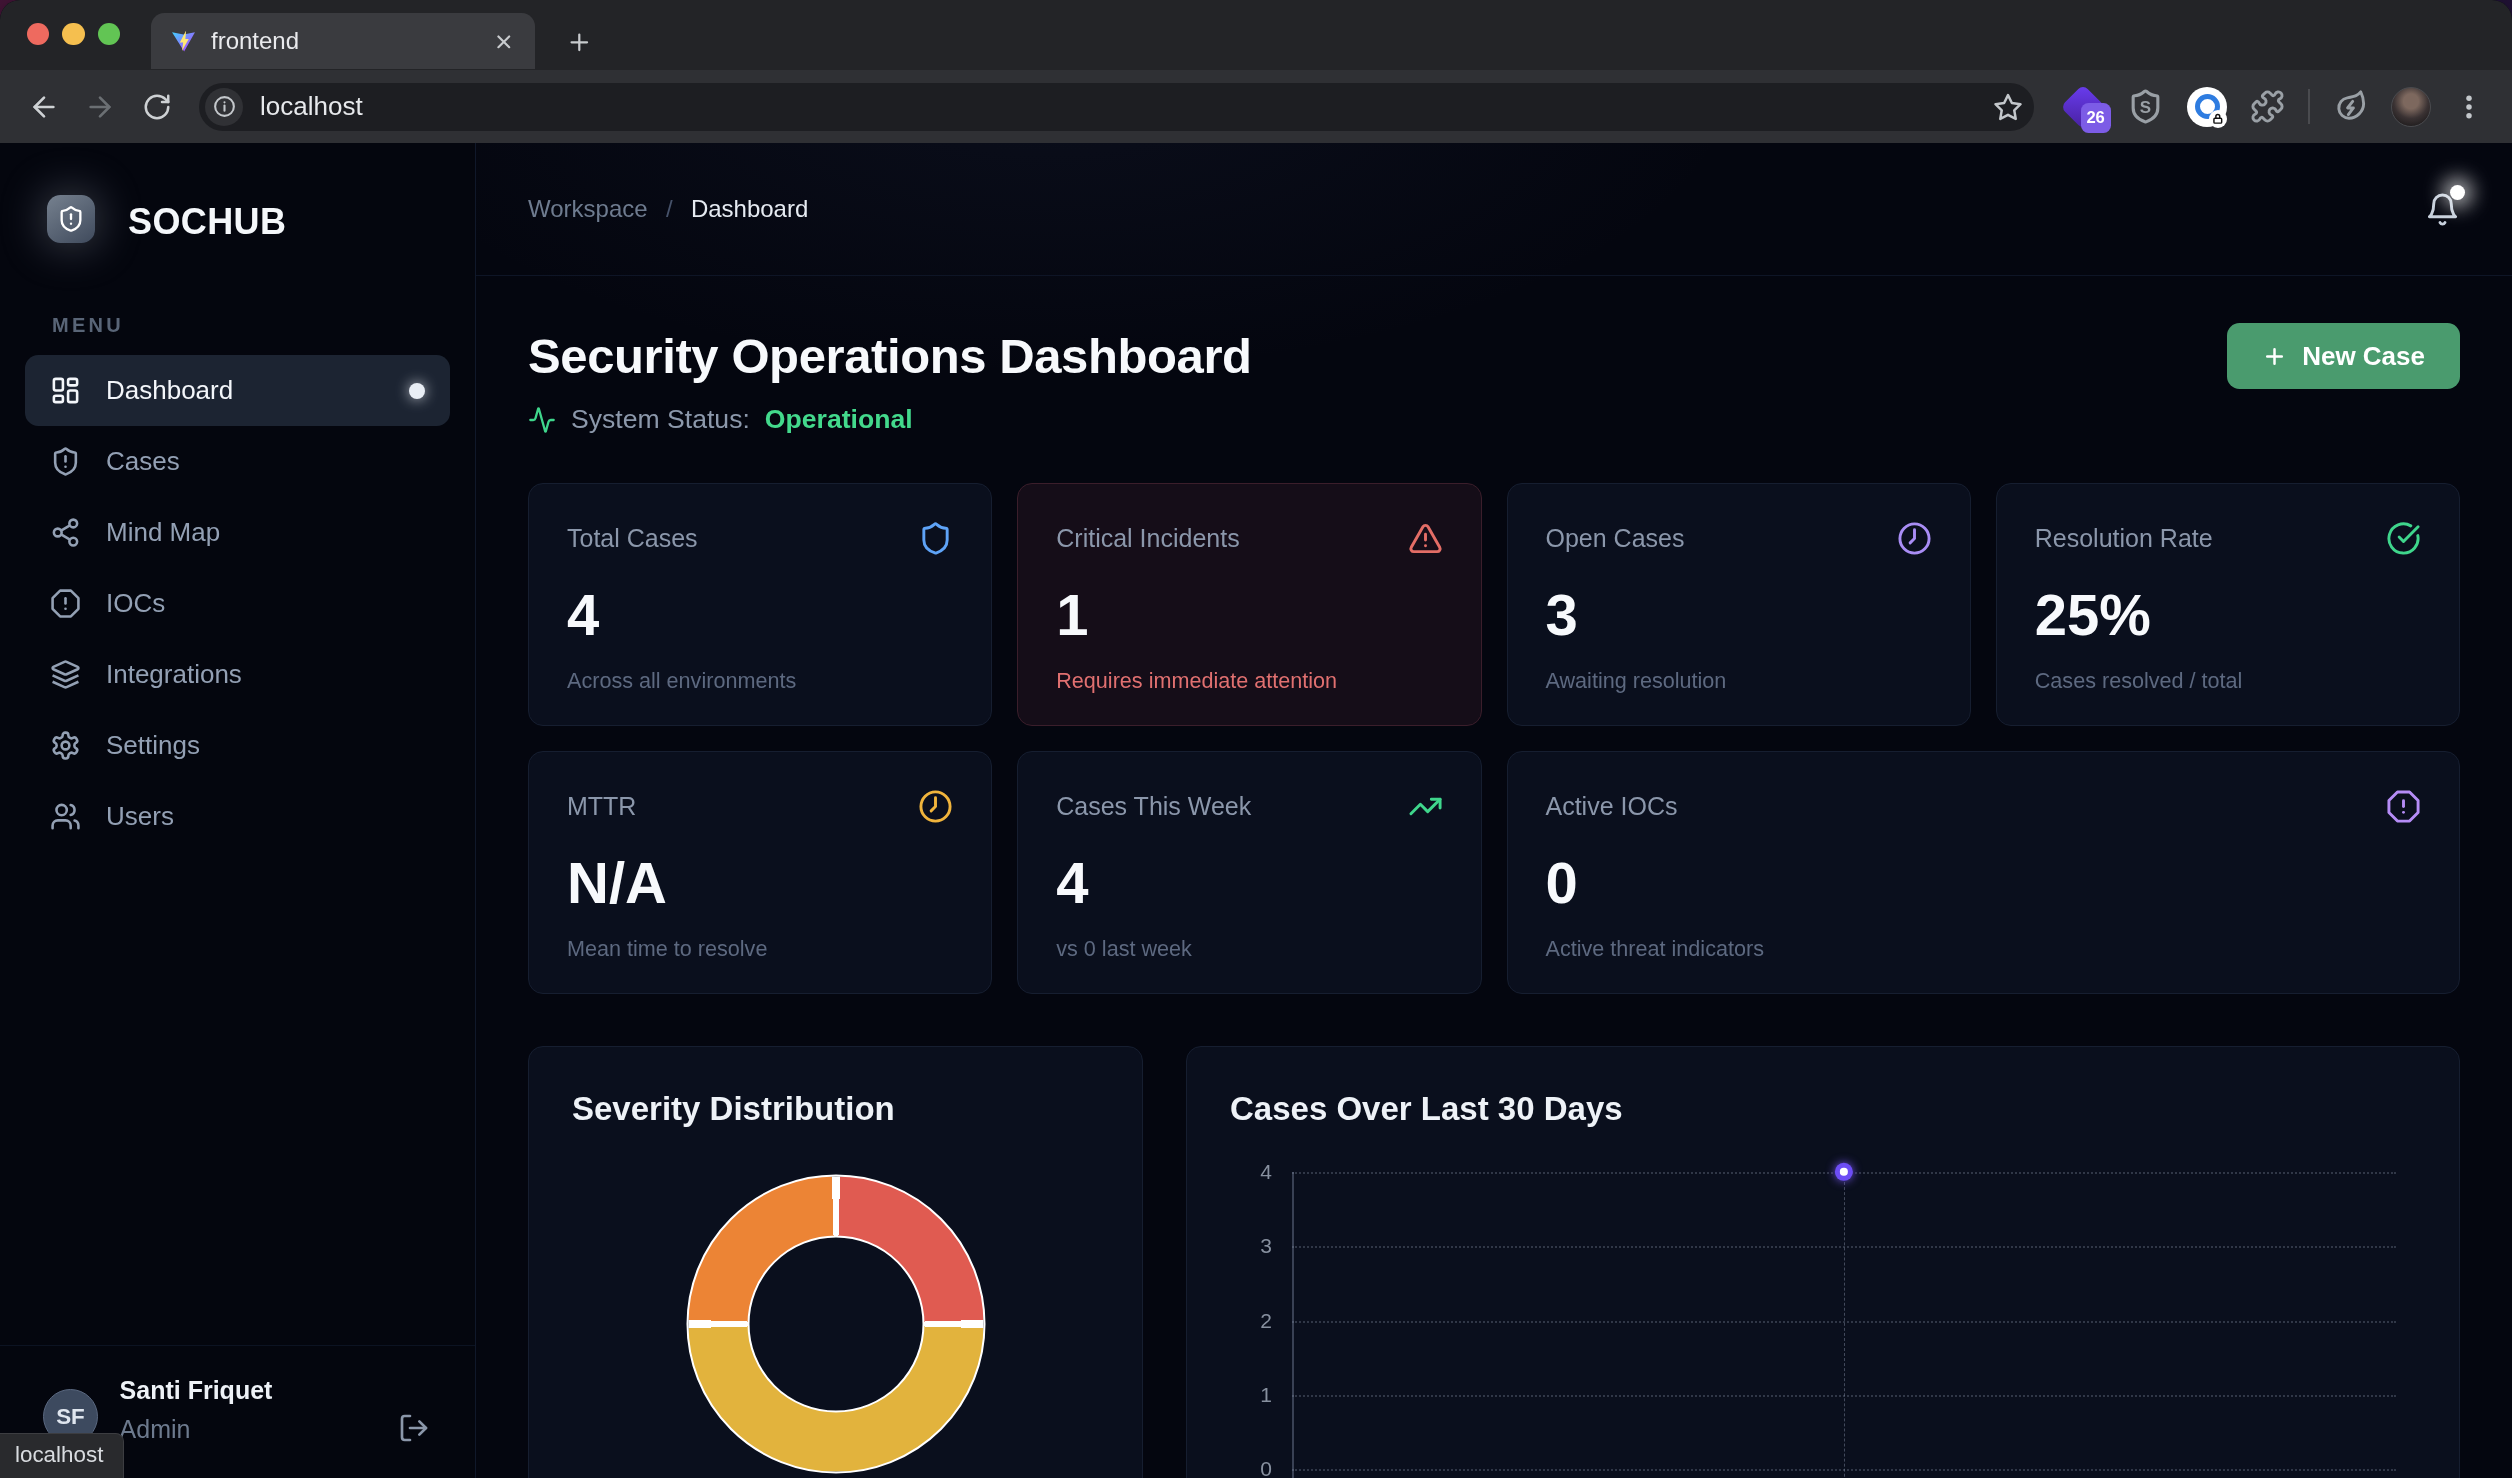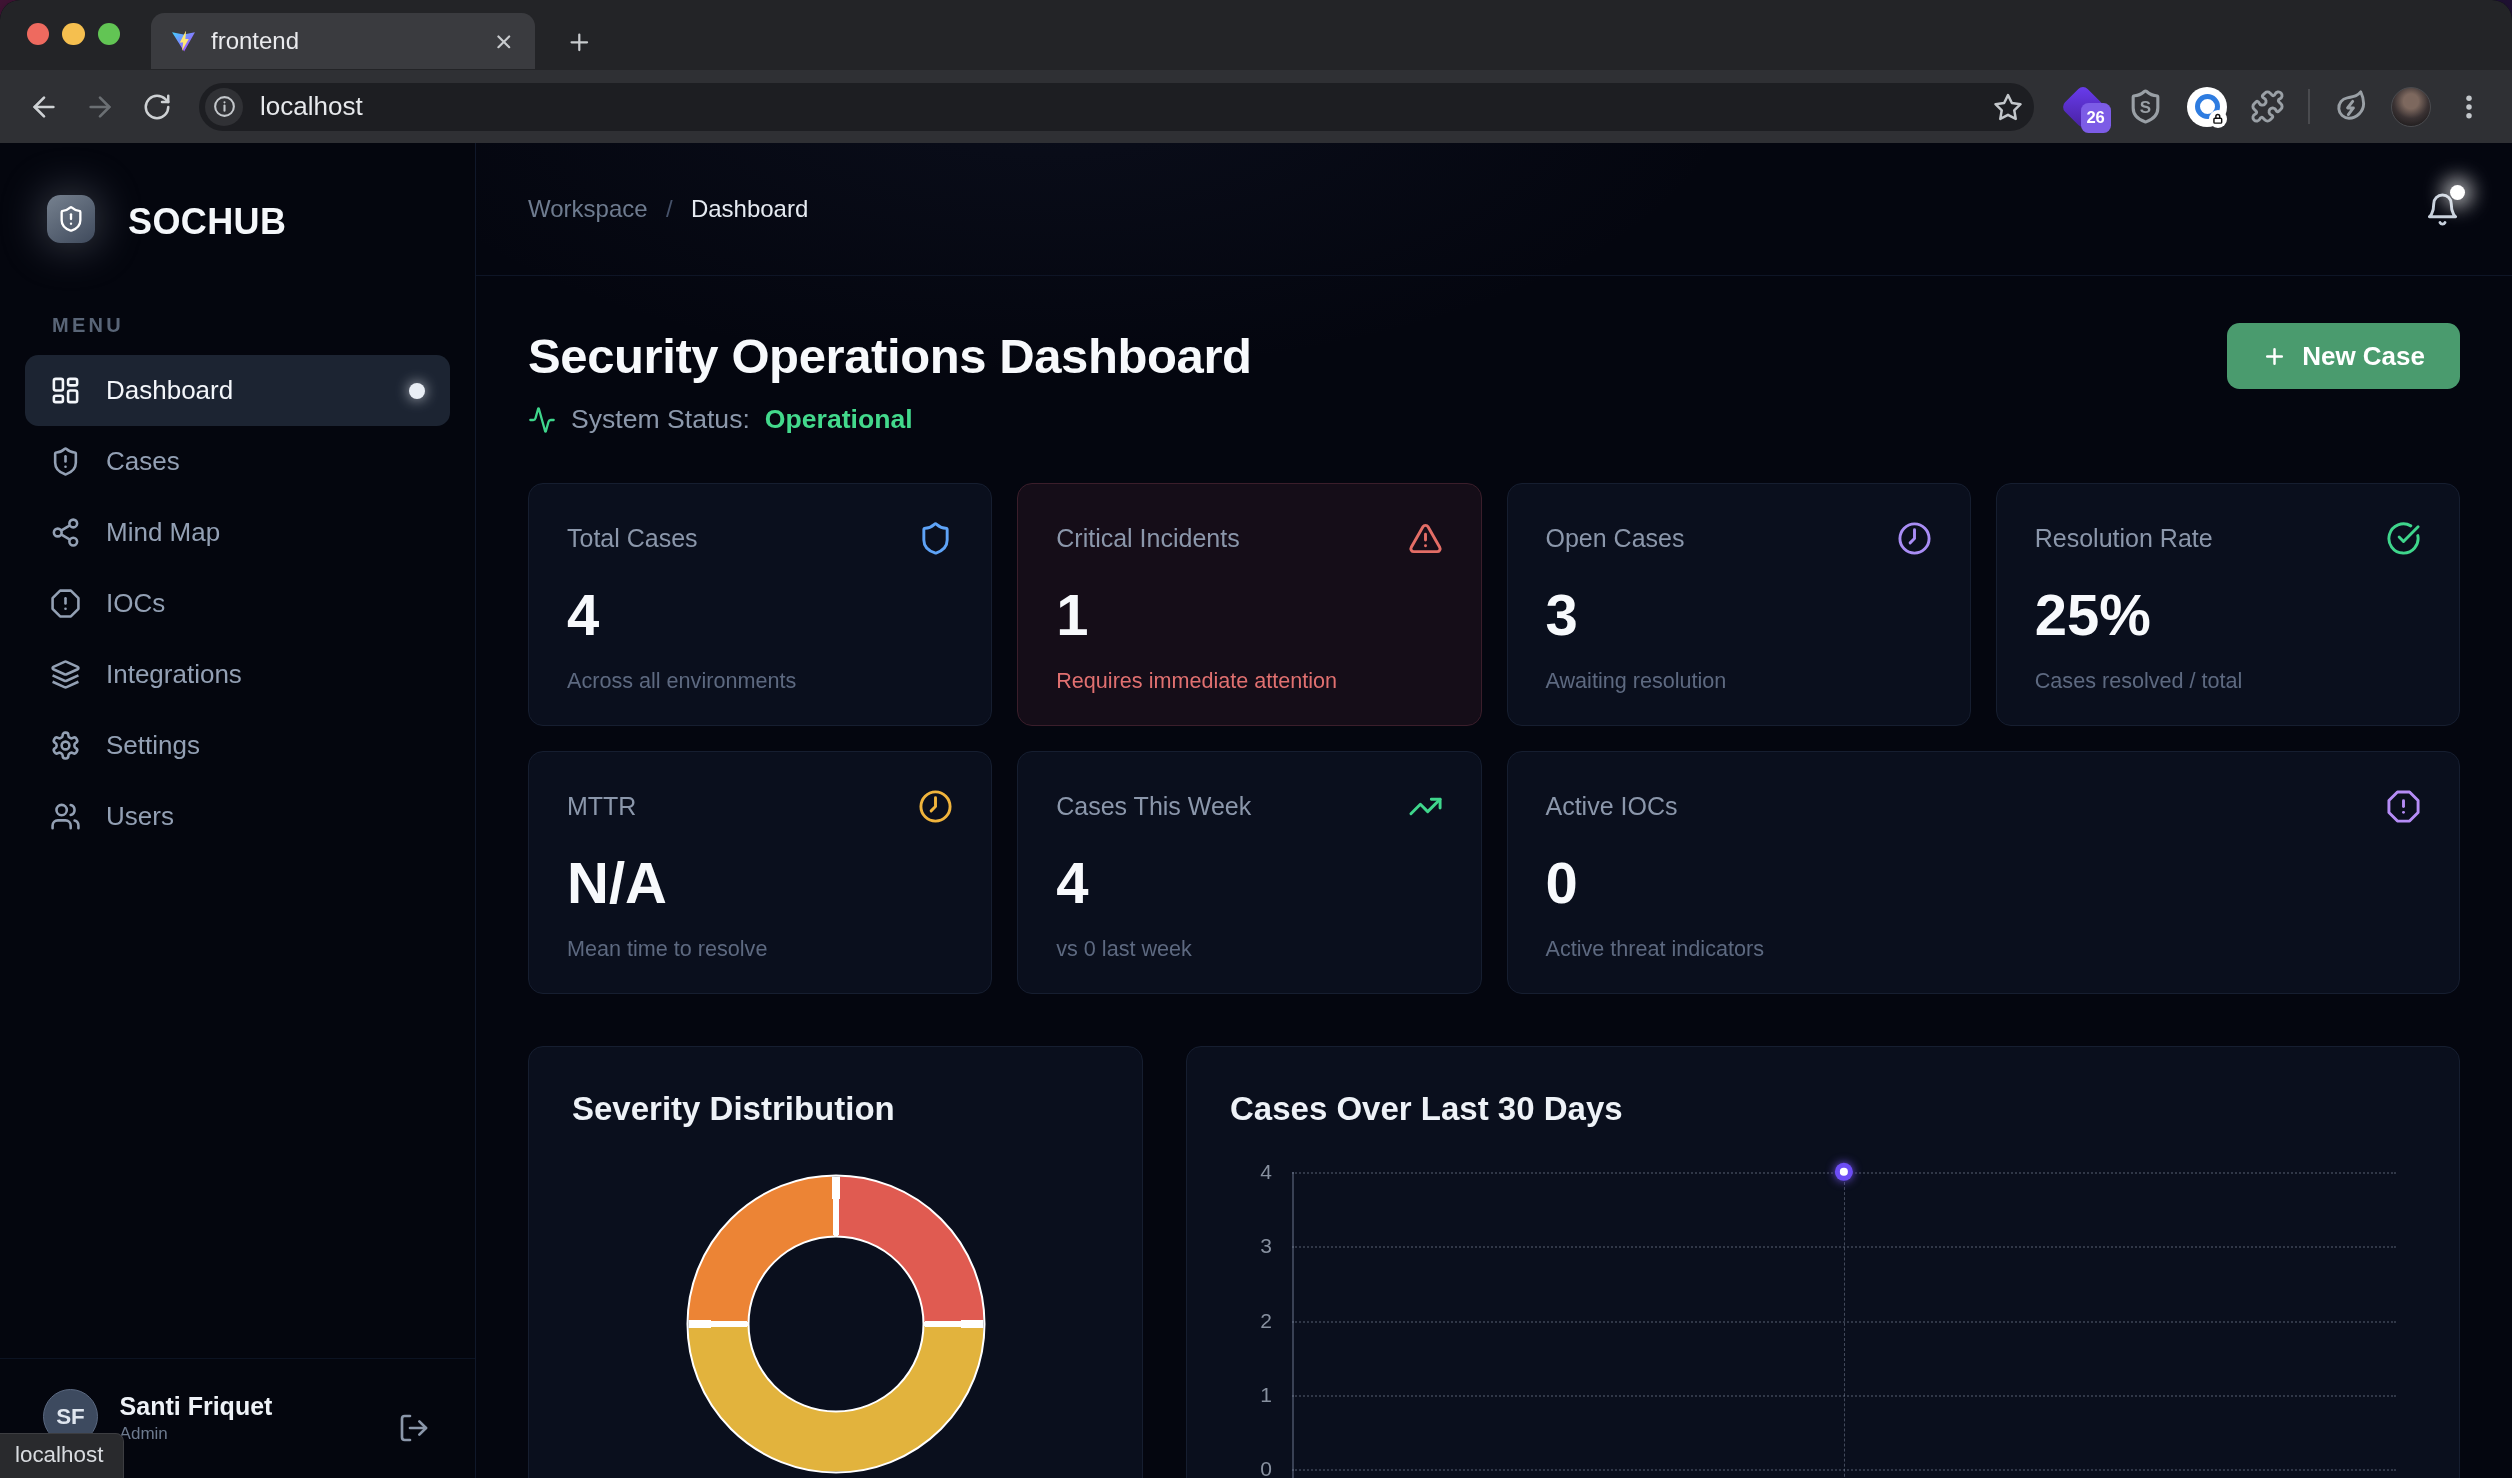--- a/index.html
+++ b/index.html
@@ -47,21 +47,21 @@
   .brand-icon{width:48px;height:48px;border-radius:13.3px;background:linear-gradient(145deg,#76818f,#3f4a5c);box-shadow:0 0 46px rgba(205,215,235,.35);display:grid;place-items:center;color:#fff}
   .brand-name{font-size:36px;font-weight:700;color:#f4f7fa;letter-spacing:0.4px}
   .menu-label{margin:71px 0 18.3px 52px;font-size:20px;font-weight:700;letter-spacing:3.3px;color:#596577}
   .nav{padding:0 25px;display:flex;flex-direction:column}
   .nav-item{height:71px;border-radius:13.3px;display:flex;align-items:center;gap:25px;padding:0 25px;color:#93a0b4;font-size:26px}
   .nav-item.active{background:#1c2432;color:#f3f6fa}
   .active-dot{margin-left:auto;width:16px;height:16px;border-radius:50%;background:#e9eef5;box-shadow:0 0 13.3px rgba(233,238,245,.8)}
   .sidebar-footer{margin-top:auto;padding:30px 45px 35px 43px;display:flex;align-items:flex-end;gap:21.6px;border-top:1.7px solid #0c1322}
   .sf-avatar{width:55px;height:55px;border-radius:50%;background:#3d4a5f;border:1.7px solid #5a6880;display:grid;place-items:center;font-size:22.4px;font-weight:700;color:#dfe6ef;flex:none}
   .sf-name{font-size:25px;color:#eef2f7;font-weight:600}
-  .sf-role{font-size:17px;color:#6d7a8e;margin-top:3px}
+  .sf-role{font-size:25px;color:#6d7a8e;margin-top:10px}
   .logout-btn{margin-left:auto;color:#8b97aa}
 
   .main{flex:1;position:relative;min-width:0;background:radial-gradient(1163px 498px at 28% -5%,rgba(70,85,135,.10),transparent 60%),#04060f}
   .crumb-row{height:133px;display:flex;align-items:center;padding:0 52px;border-bottom:1.7px solid #0e1526}
   .crumb{font-size:24px;color:#6e7b8f}
   .crumb-sep{font-size:24px;color:#46526a;margin:0 18.3px}
   .crumb.current{color:#e6ebf2}
   .bell-wrap{margin-left:auto;position:relative;color:#c7d0dc}
   .bell-dot{position:absolute;top:-6.6px;right:-5px;width:15px;height:15px;border-radius:50%;background:#fff;box-shadow:0 0 20px 6.6px rgba(255,255,255,.75)}
 

